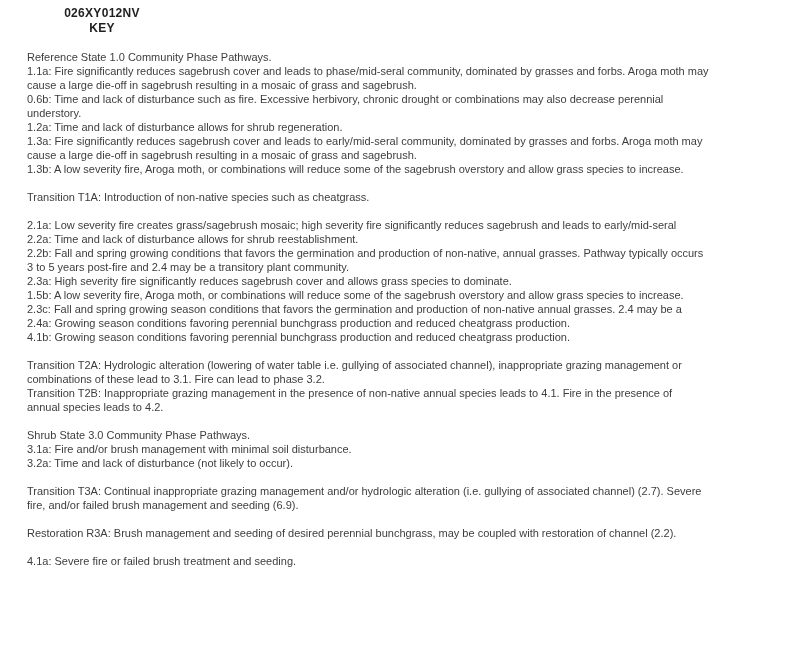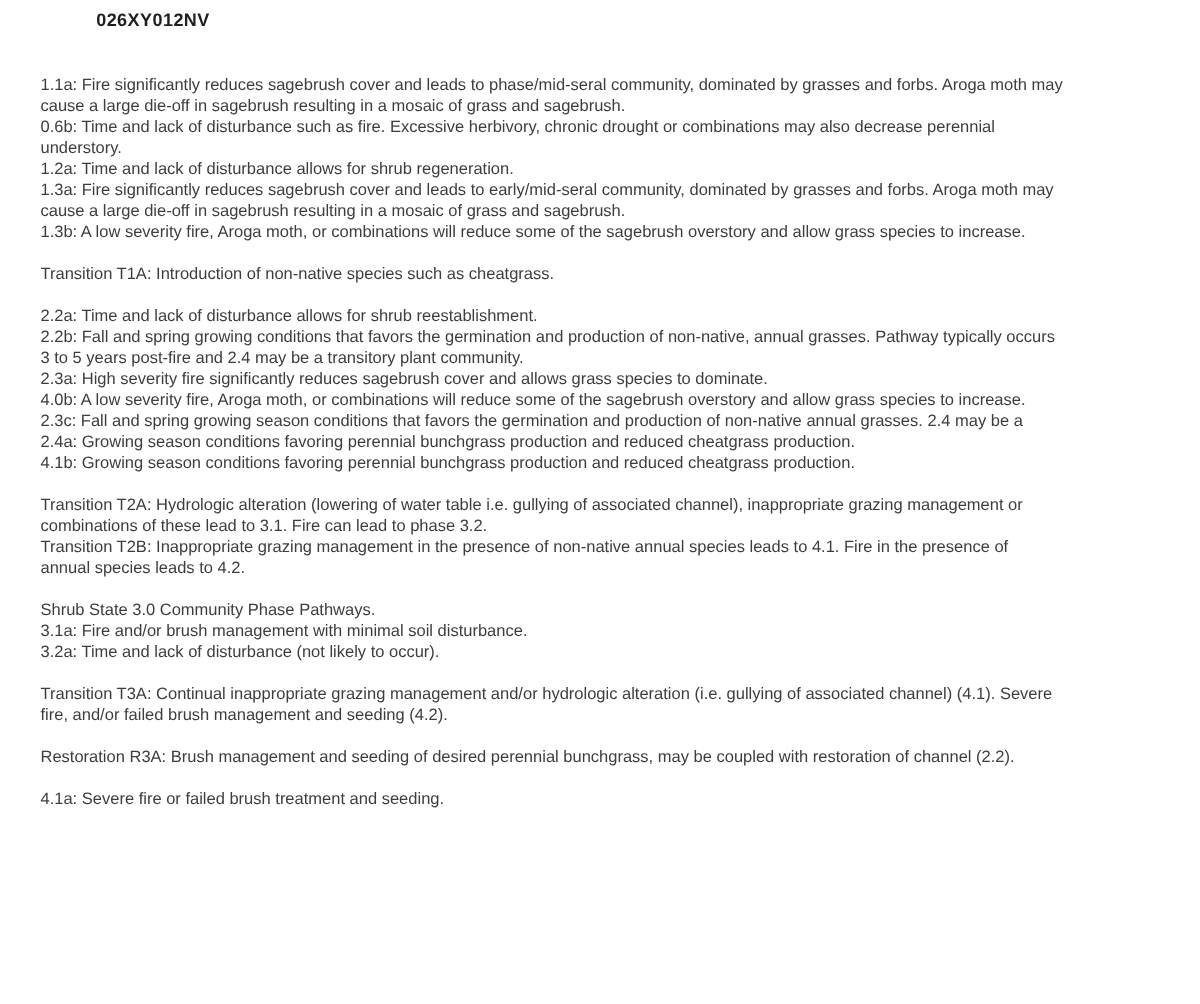--- a/index.html
+++ b/index.html
@@ -45,59 +45,62 @@
     white-space: pre;
     color: #3d3d3d;
   }
 </style>
 </head>
 <body>
 
 <div class="page">
   <div class="doc-header">
     <div>026XY012NV</div>
+    <div>KEY</div>
   </div>
   <div class="doc-body" id="key-body">
       <div class="key-section">
+        <div class="key-line">Reference State 1.0 Community Phase Pathways.</div>
         <div class="key-line">1.1a: Fire significantly reduces sagebrush cover and leads to phase/mid-seral community, dominated by grasses and forbs. Aroga moth may</div>
         <div class="key-line">cause a large die-off in sagebrush resulting in a mosaic of grass and sagebrush.</div>
         <div class="key-line">0.6b: Time and lack of disturbance such as fire. Excessive herbivory, chronic drought or combinations may also decrease perennial</div>
         <div class="key-line">understory.</div>
         <div class="key-line">1.2a: Time and lack of disturbance allows for shrub regeneration.</div>
         <div class="key-line">1.3a: Fire significantly reduces sagebrush cover and leads to early/mid-seral community, dominated by grasses and forbs. Aroga moth may</div>
         <div class="key-line">cause a large die-off in sagebrush resulting in a mosaic of grass and sagebrush.</div>
         <div class="key-line">1.3b: A low severity fire, Aroga moth, or combinations will reduce some of the sagebrush overstory and allow grass species to increase.</div>
       </div>
       <div class="key-section">
         <div class="key-line">Transition T1A: Introduction of non-native species such as cheatgrass.</div>
       </div>
       <div class="key-section">
+        <div class="key-line">2.1a: Low severity fire creates grass/sagebrush mosaic; high severity fire significantly reduces sagebrush and leads to early/mid-seral</div>
         <div class="key-line">2.2a: Time and lack of disturbance allows for shrub reestablishment.</div>
         <div class="key-line">2.2b: Fall and spring growing conditions that favors the germination and production of non-native, annual grasses. Pathway typically occurs</div>
         <div class="key-line">3 to 5 years post-fire and 2.4 may be a transitory plant community.</div>
         <div class="key-line">2.3a: High severity fire significantly reduces sagebrush cover and allows grass species to dominate.</div>
-        <div class="key-line">4.0b: A low severity fire, Aroga moth, or combinations will reduce some of the sagebrush overstory and allow grass species to increase.</div>
+        <div class="key-line">1.5b: A low severity fire, Aroga moth, or combinations will reduce some of the sagebrush overstory and allow grass species to increase.</div>
         <div class="key-line">2.3c: Fall and spring growing season conditions that favors the germination and production of non-native annual grasses. 2.4 may be a</div>
         <div class="key-line">2.4a: Growing season conditions favoring perennial bunchgrass production and reduced cheatgrass production.</div>
         <div class="key-line">4.1b: Growing season conditions favoring perennial bunchgrass production and reduced cheatgrass production.</div>
       </div>
       <div class="key-section">
         <div class="key-line">Transition T2A: Hydrologic alteration (lowering of water table i.e. gullying of associated channel), inappropriate grazing management or</div>
         <div class="key-line">combinations of these lead to 3.1. Fire can lead to phase 3.2.</div>
         <div class="key-line">Transition T2B: Inappropriate grazing management in the presence of non-native annual species leads to 4.1. Fire in the presence of</div>
         <div class="key-line">annual species leads to 4.2.</div>
       </div>
       <div class="key-section">
         <div class="key-line">Shrub State 3.0 Community Phase Pathways.</div>
         <div class="key-line">3.1a: Fire and/or brush management with minimal soil disturbance.</div>
         <div class="key-line">3.2a: Time and lack of disturbance (not likely to occur).</div>
       </div>
       <div class="key-section">
-        <div class="key-line">Transition T3A: Continual inappropriate grazing management and/or hydrologic alteration (i.e. gullying of associated channel) (4.1). Severe</div>
-        <div class="key-line">fire, and/or failed brush management and seeding (4.2).</div>
+        <div class="key-line">Transition T3A: Continual inappropriate grazing management and/or hydrologic alteration (i.e. gullying of associated channel) (2.7). Severe</div>
+        <div class="key-line">fire, and/or failed brush management and seeding (6.9).</div>
       </div>
       <div class="key-section">
         <div class="key-line">Restoration R3A: Brush management and seeding of desired perennial bunchgrass, may be coupled with restoration of channel (2.2).</div>
       </div>
       <div class="key-section">
         <div class="key-line">4.1a: Severe fire or failed brush treatment and seeding.</div>
       </div>
     </div>
 </div>
 

